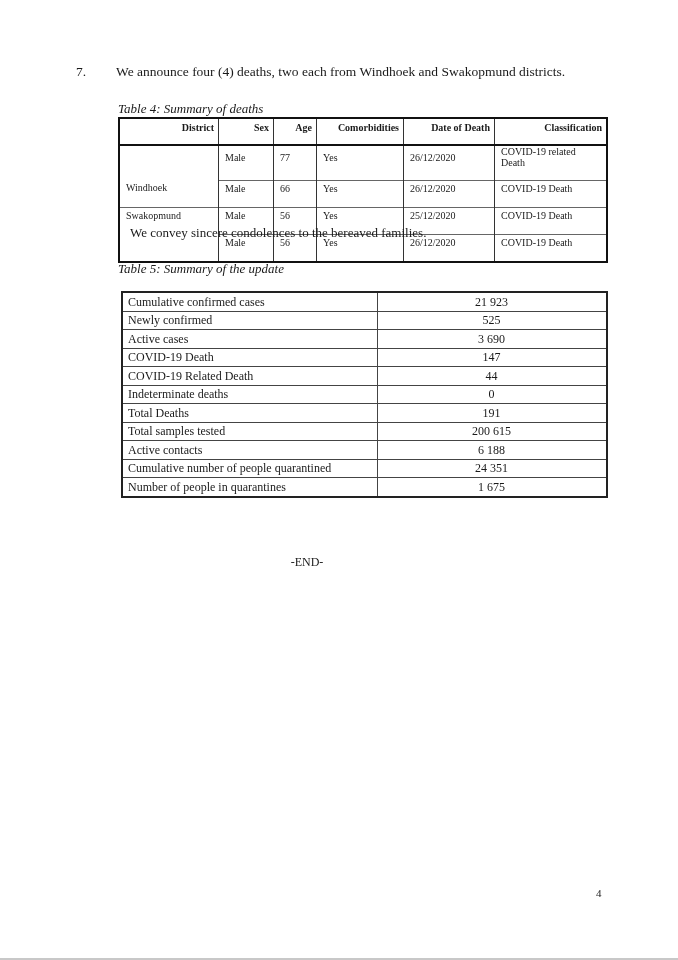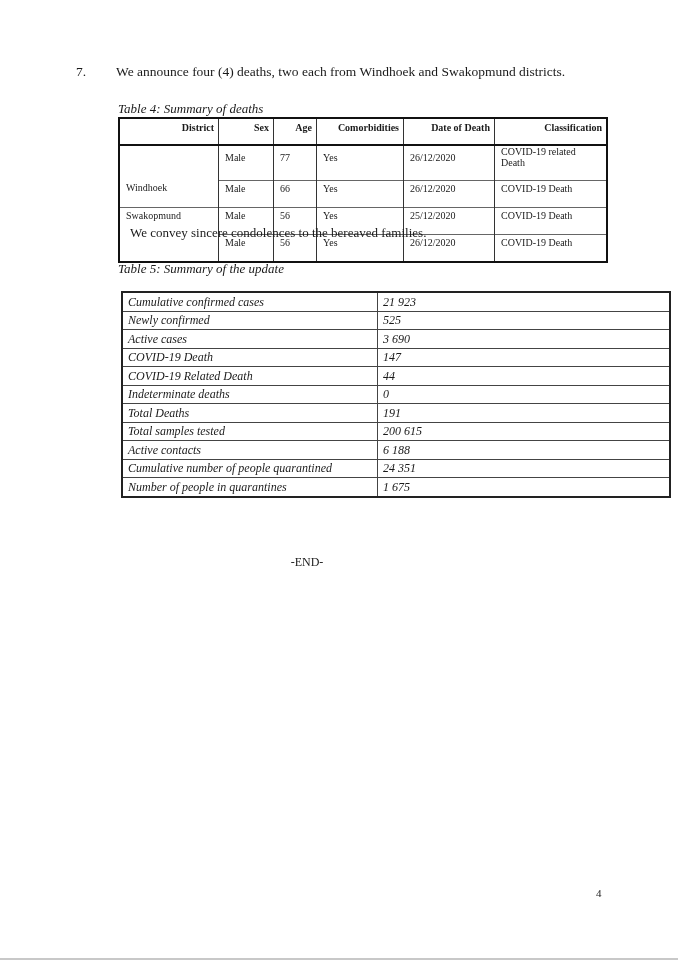--- a/index.html
+++ b/index.html
@@ -17,24 +17,24 @@
 
     table { border-collapse: collapse; position: absolute; }
     #t4 { top: 117px; left: 118px; width: 490px; border: 2.5px solid #111; font-size: 10px; }
     #t4 th { font-weight: bold; text-align: right; padding: 1px 4px 9px 6px; height: 15px; border-bottom: 2px solid #111; border-left: 1px solid #333; margin-left: 40px; }
     #t4 td { padding: 0 4px 12px 6px; height: 14px; border-left: 1px solid #333; border-top: 1px solid #666; vertical-align: middle; }
     #t4 th:first-child, #t4 td:first-child { border-left: none; }
     #t4 td.district { border-top: none; }
 
     .condolence { position: absolute; top: 225px; left: 118px; font-size: 13px; white-space: nowrap; margin-left: 12px; }
 
-    #t5 { top: 291px; left: 121px; width: 550px; border: 2px solid #222; font-size: 12px; font-style: italic; }
+    #t5 { top: 291px; left: 121px; width: 487px; border: 2px solid #222; font-size: 12px; }
     #t5 td { border: 1px solid #444; height: 17.5px; padding: 0 4px 0 5px; vertical-align: middle; line-height: 1; }
     #t5 td.label { width: 245px; }
-    #t5 td.value { text-align: left; padding-right: 6px; }
+    #t5 td.value { text-align: center; padding-right: 6px; }
 
     .end { position: absolute; top: 555px; left: 0; width: 610px; text-align: center; font-size: 12px; padding-left: 4px; box-sizing: border-box; }
     .pagenum { position: absolute; top: 887px; left: 596px; font-size: 11px; }
     .bottom-strip { position: absolute; left: 0; bottom: 0; width: 678px; height: 2px; background: #c8c8c8; }
   </style>
 </head>
 <body>
 
 <div class="para7">
   <span class="num">7.</span>

